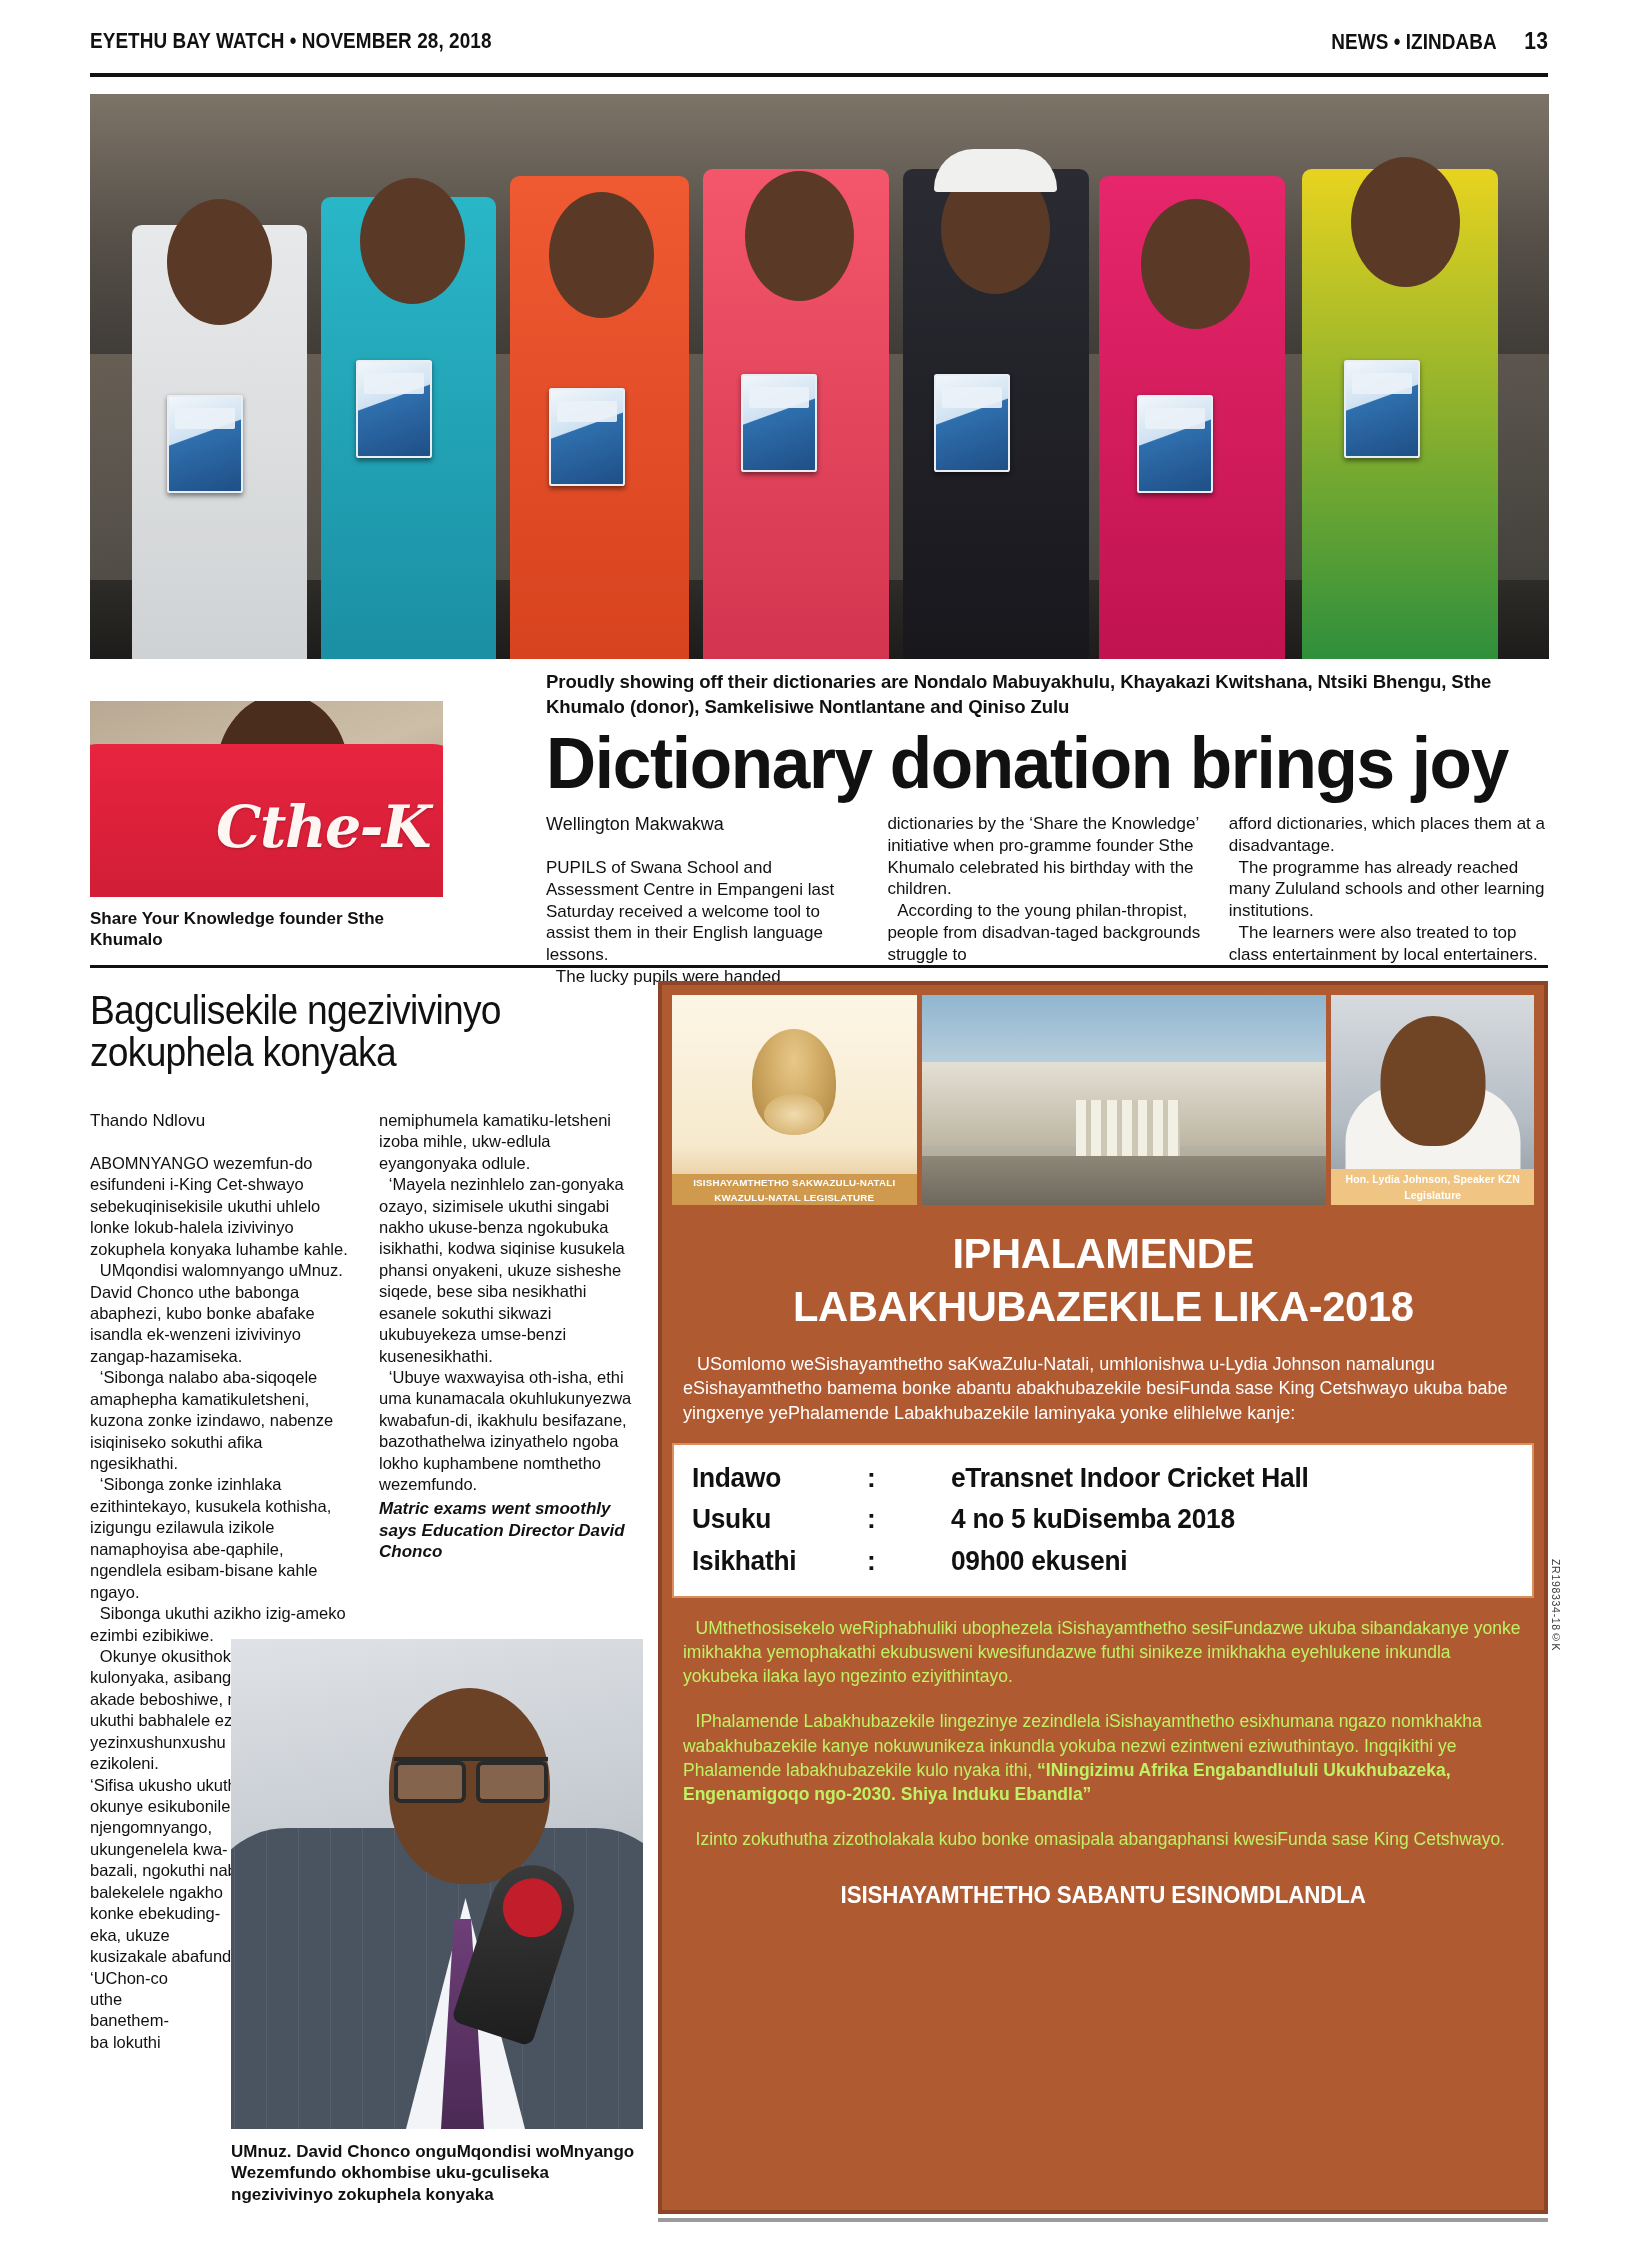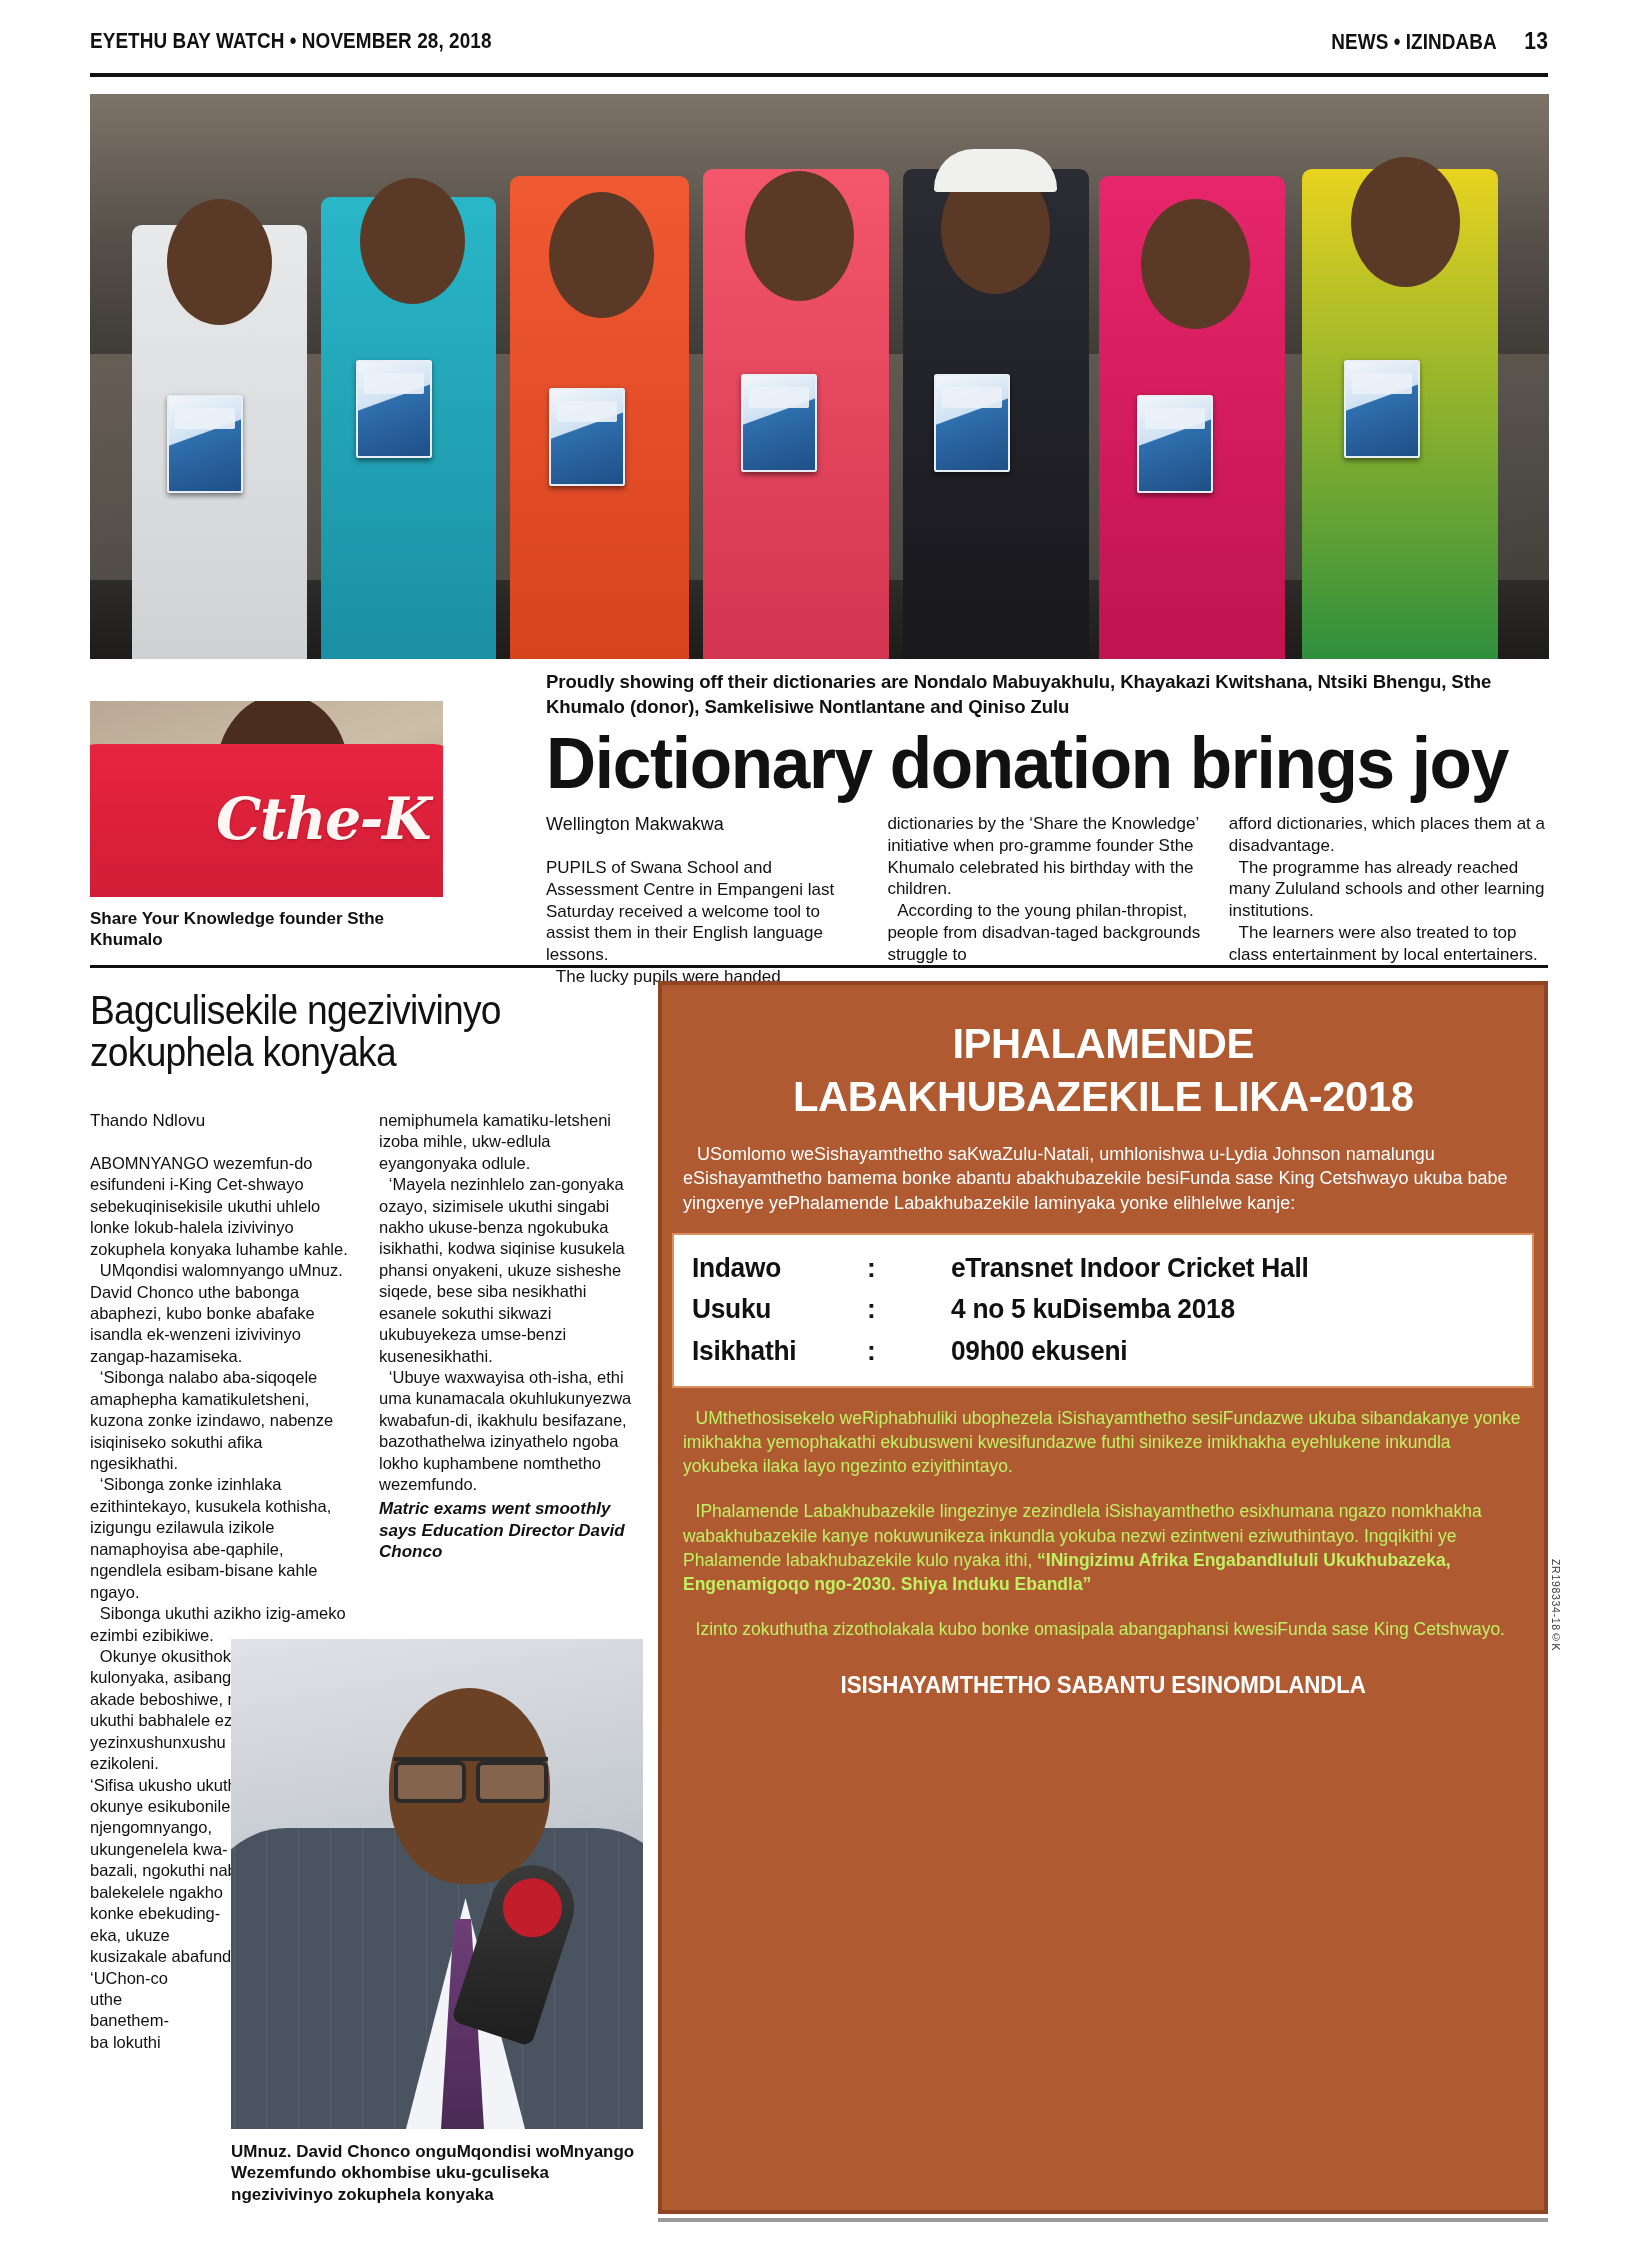--- a/index.html
+++ b/index.html
@@ -80,21 +80,21 @@
     position: absolute; left: 90px; top: 701px; width: 353px; height: 196px;
     overflow: hidden;
     background: linear-gradient(160deg,#b9a994 0%,#cdbfa7 45%,#8d7f6c 100%);
   }
   .inset-photo .tshirt {
     position:absolute; left:-21px; top:43px; width:392px; height:168px;
     background: linear-gradient(180deg,#e8243f 0%,#cf1d35 100%);
     border-radius: 28px 28px 0 0;
   }
   .inset-photo .script {
-    position:absolute; left:126px; top:84px;
+    position:absolute; left:126px; top:92px;
     font-family: "DejaVu Serif", serif; font-style: italic; font-weight:700;
     font-size: 57px; color: #fdf6f2; letter-spacing: -1.4px;
     text-shadow: 0 1.4px 2.8px rgba(0,0,0,.25);
   }
   .inset-photo .head2 {
     position:absolute; left:126px; top:-7px; width:133px; height:158px;
     border-radius:50%; background:#4a2d1d;
   }
   .inset-caption {
     position: absolute; left: 90px; top: 908px; width: 364px;
@@ -380,20 +380,36 @@
     <div class="suit"></div>
     <div class="shirtv"></div>
     <div class="tie"></div>
     <div class="head3"></div>
     <div class="glasses"></div>
     <div class="mic"></div>
   </div>
   <div class="chonco-caption">UMnuz. David Chonco onguMqondisi woMnyango Wezemfundo okhombise uku-gculiseka ngezivivinyo zokuphela konyaka</div>
 
   <div class="ad" style="background: rgb(176, 90, 49);">
+    <div class="ad-photos">
+      <div class="ad-photo logo">
+        <div class="emblem"></div>
+        <div class="logo-band">ISISHAYAMTHETHO SAKWAZULU-NATALI KWAZULU-NATAL LEGISLATURE</div>
+      </div>
+      <div class="ad-photo building">
+        <div class="roofline"></div>
+        <div class="cols"></div>
+        <div class="ground"></div>
+      </div>
+      <div class="ad-photo portrait">
+        <div class="body"></div>
+        <div class="face"></div>
+        <div class="cap">Hon. Lydia Johnson, Speaker KZN Legislature</div>
+      </div>
+    </div>
 
     <div class="ad-title">IPHALAMENDE</div>
     <div class="ad-title" style="margin-top:4.2px">LABAKHUBAZEKILE LIKA-2018</div>
 
     <div class="ad-intro">USomlomo weSishayamthetho saKwaZulu-Natali, umhlonishwa u-Lydia Johnson namalungu eSishayamthetho bamema bonke abantu abakhubazekile besiFunda sase King Cetshwayo ukuba babe yingxenye yePhalamende Labakhubazekile laminyaka yonke elihlelwe kanje:</div>
 
     <div class="ad-box">
       <table>
         <tbody>
             <tr>

